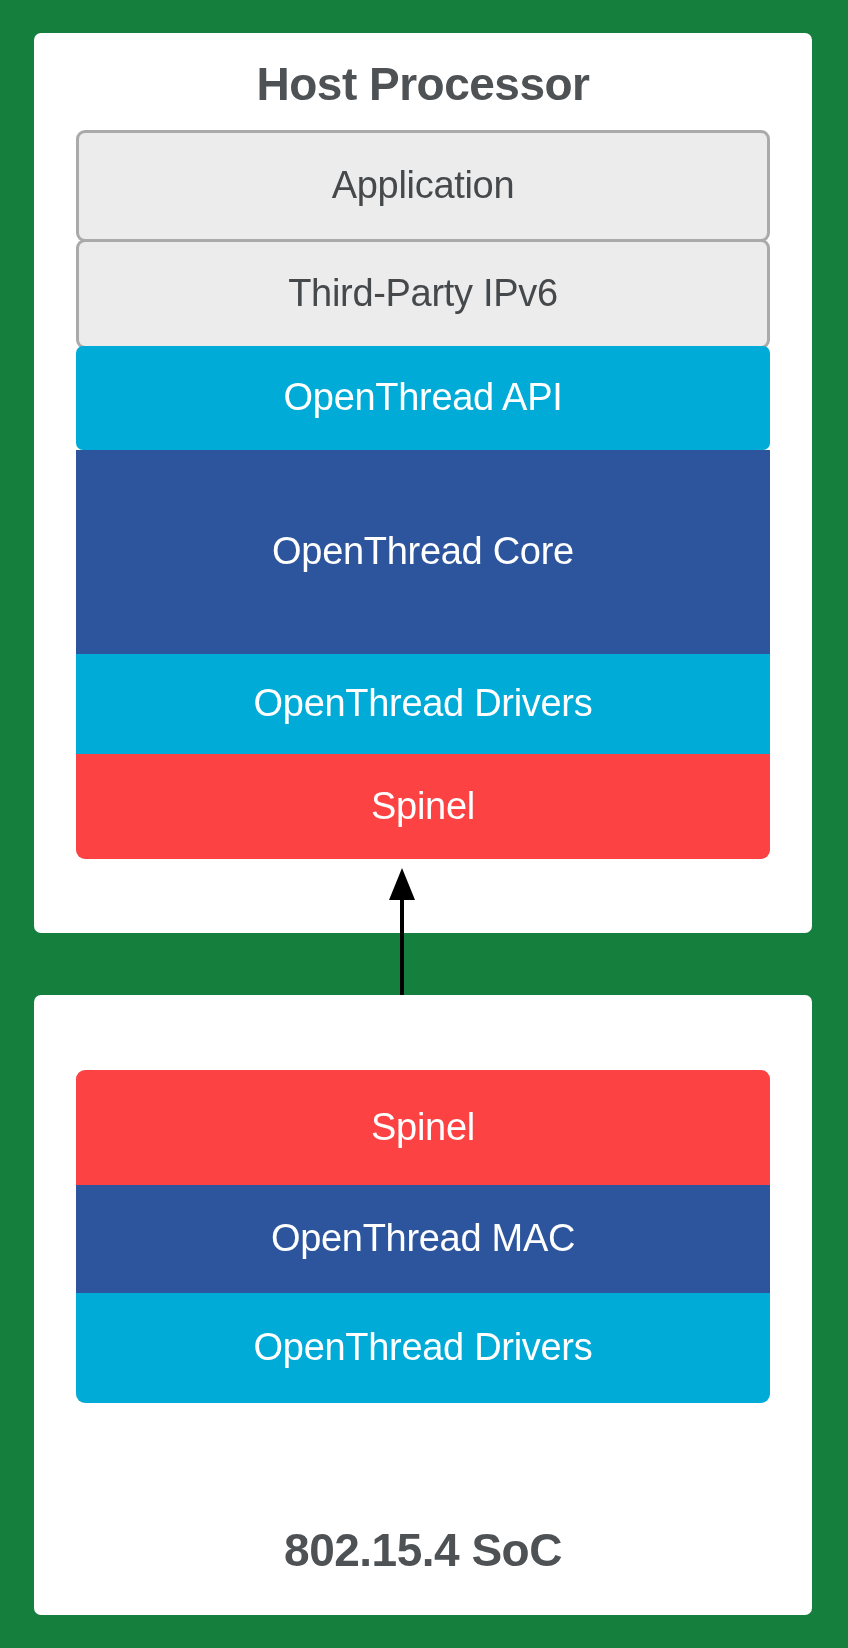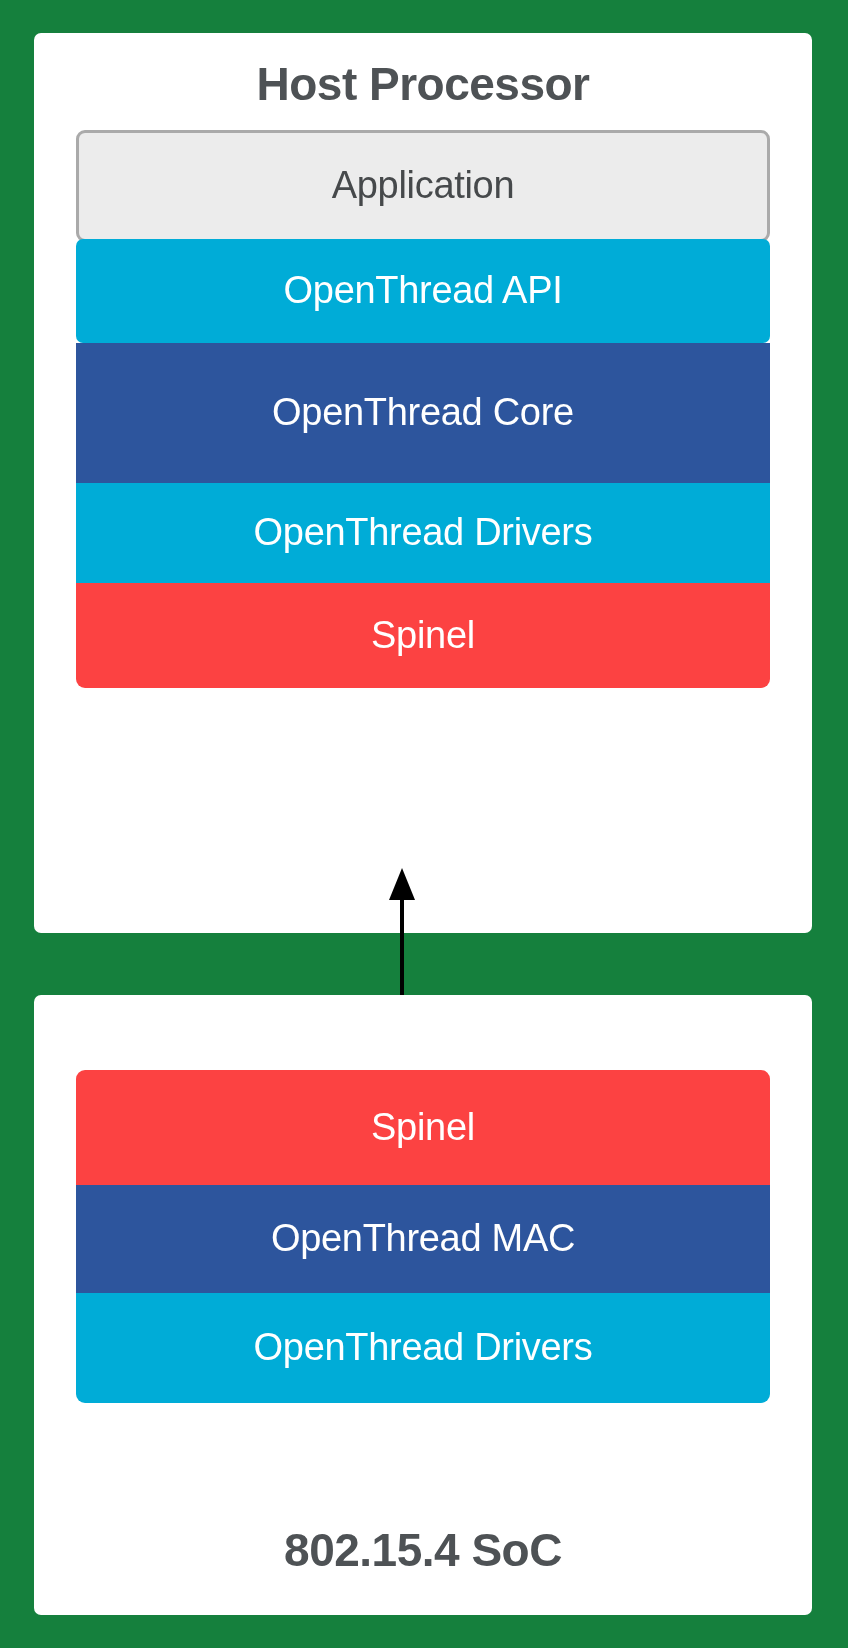--- a/index.html
+++ b/index.html
@@ -120,26 +120,29 @@
 
   <div class="panel" id="panel-host">
     <div class="panel-title" id="host-title">Host Processor</div>
 
     <div class="stack" id="host-stack">
 
       <div class="layer outlined" style="height:112px;">
         <span class="layer-label">Application</span>
       </div>
 
+      <div class="layer outlined" style="height:110px;">
+        <span class="layer-label">Third-Party IPv6</span>
+      </div>
 
       <div class="layer solid first-solid" style="height:104px;background:#00ACD7;">
         <span class="layer-label">OpenThread API</span>
       </div>
 
-      <div class="layer solid" style="height:140px;background:#2D559D;">
+      <div class="layer solid" style="height:204px;background:#2D559D;">
         <span class="layer-label">OpenThread Core</span>
       </div>
 
       <div class="layer solid" style="height:100px;background:#00ACD7;">
         <span class="layer-label">OpenThread Drivers</span>
       </div>
 
       <div class="layer solid" style="height:105px;background:#FC4242;">
         <span class="layer-label">Spinel</span>
       </div>

